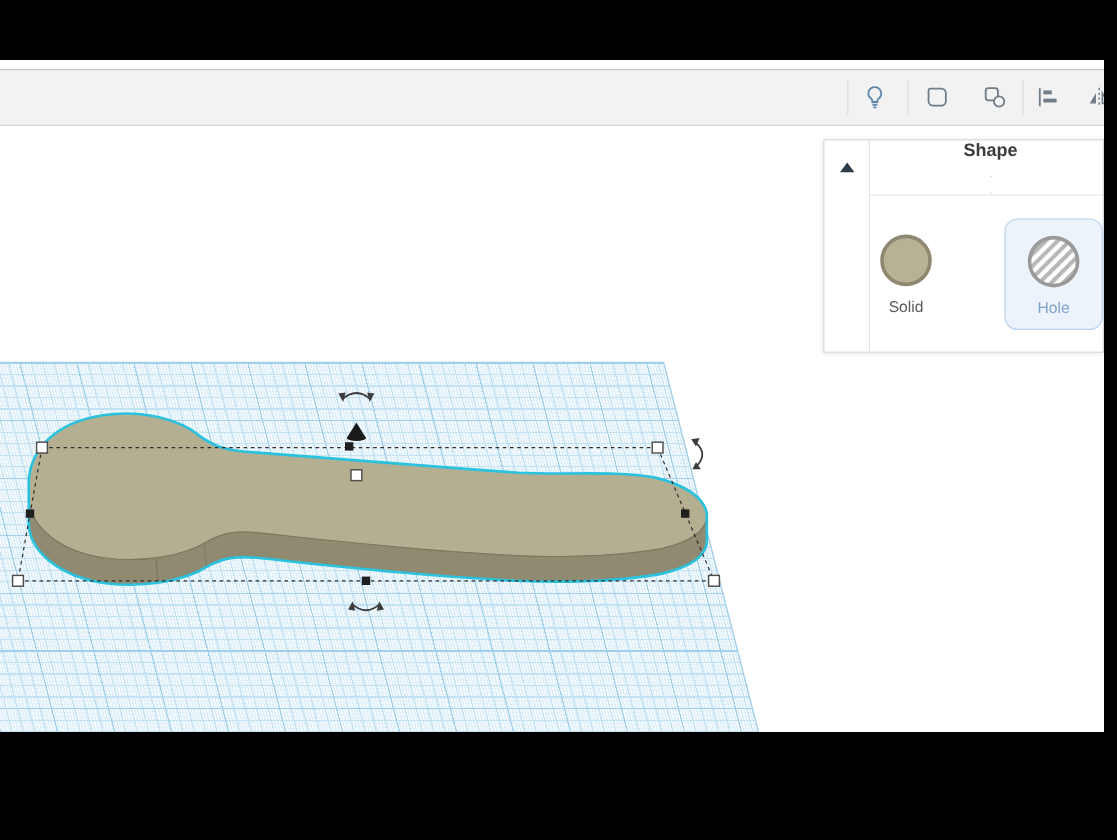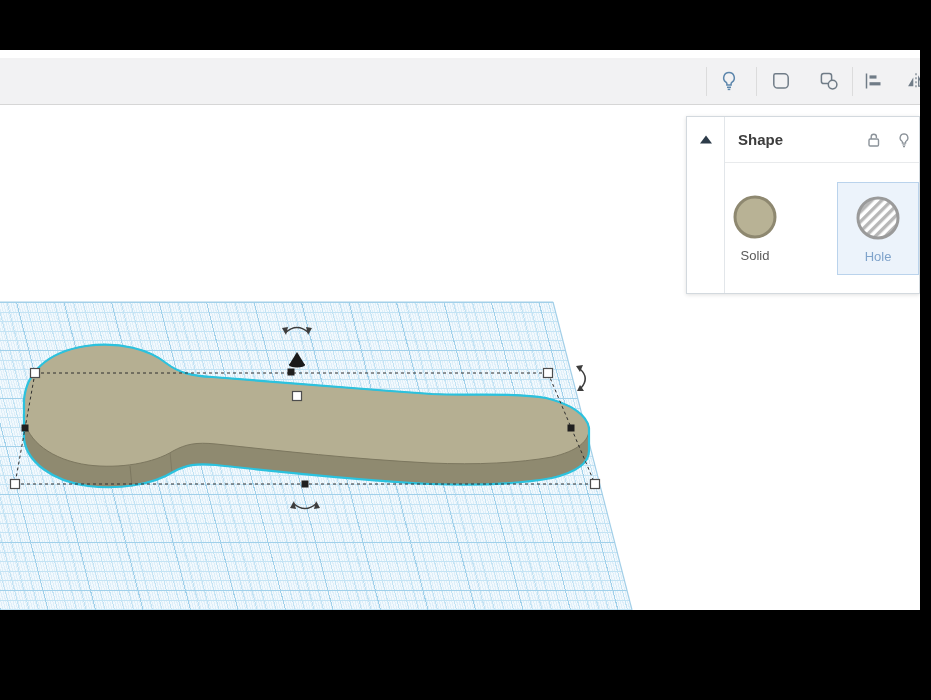--- a/index.html
+++ b/index.html
@@ -26,27 +26,27 @@
   .bar-top{left:0;top:0;width:931px;height:50px;}
   .bar-bottom{left:0;top:610px;width:931px;height:90px;}
   .bar-right{left:920px;top:0;width:11px;height:700px;}
   
   .panel{position:absolute;left:686px;top:116px;width:234px;height:178px;background:#fff;
          border:1px solid #d3d9de;box-shadow:0 1px 4px rgba(0,0,0,.12);box-sizing:border-box;z-index:5;}
   .panel-collapse{position:absolute;left:0;top:0;width:38px;height:100%;
          border-right:1px solid #e2e6ea;display:flex;justify-content:center;
          padding-top:15px;box-sizing:border-box;cursor:pointer;}
   .panel-header{position:absolute;left:38px;top:0;right:0;height:46px;border-bottom:1px solid #e8eaec;
-         display:flex;align-items:center;gap:12px;padding:0 6px 0 13px;box-sizing:border-box;}
+         display:flex;align-items:center;gap:12px;padding:0 6px 0 13px;box-sizing:border-box;flex-direction:column;}
   .panel-title{font-weight:bold;font-size:15px;color:#3c3c3c;flex:1;}
   .panel-body{position:absolute;left:38px;top:46px;right:0;bottom:0;
          display:flex;align-items:center;justify-content:space-between;gap:16px;}
   .opt{display:flex;flex-direction:column;align-items:center;gap:8px;cursor:pointer;}
   .opt-solid{width:56px;padding:12px 2px;}
-  .opt-hole{width:80px;padding:12px 0 10px;background:#ecf3fb;border:1px solid #bad3ec;border-radius:0;}
+  .opt-hole{width:80px;padding:12px 0 10px;background:#ecf3fb;border:1px solid #bad3ec;border-radius:11px;}
   .opt-label{font-size:13px;color:#5a5a5a;}
   .opt-hole .opt-label{color:#7fa3cb;}
 </style>
 </head>
 <body>
 
 <div class="stage">
 
   <div class="canvas">
     <div class="workplane" style="left:0;top:197px;"></div>

